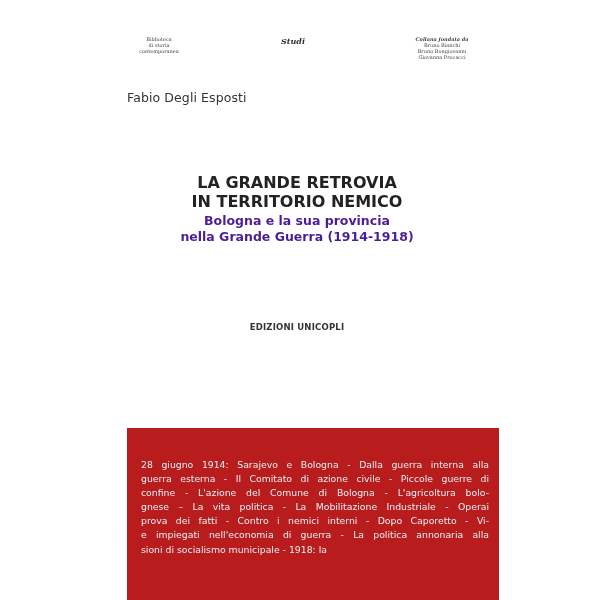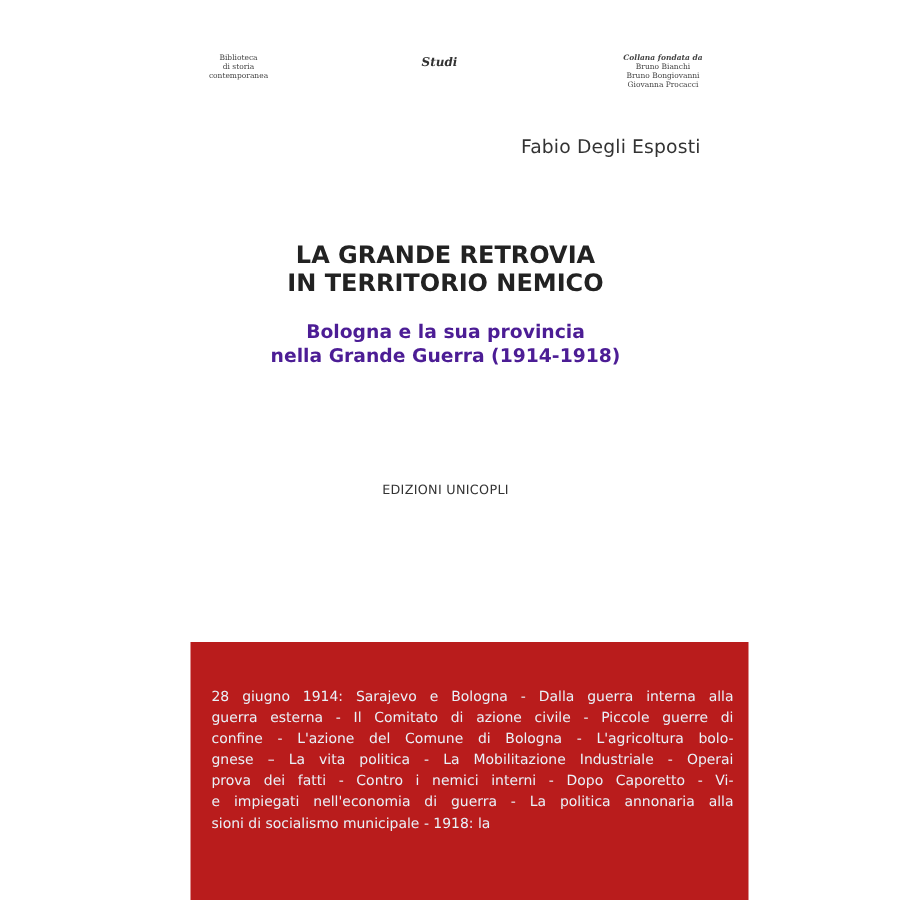--- a/index.html
+++ b/index.html
@@ -40,29 +40,29 @@
       color: #333;
     }
     .series-right { left: 280px; width: 70px; }
     .series-right .line-ital { font-style: italic; font-weight: bold; }
     .series-line { display: block; }
     .author {
       position: absolute;
       top: 90px;
       left: 0;
       width: 340px;
-      text-align: right;
+      text-align: left;
       font-family: "DejaVu Sans", sans-serif;
       font-size: 12.5px;
       color: #333;
       letter-spacing: 0.1px;
     }
     .title {
       position: absolute;
-      top: 160px;
+      top: 173px;
       left: 0;
       width: 340px;
       text-align: center;
       font-family: "DejaVu Sans", sans-serif;
       font-weight: bold;
       font-size: 16px;
       line-height: 19px;
       color: #222;
     }
     .subtitle {
@@ -81,20 +81,21 @@
     .publisher {
       position: absolute;
       top: 322px;
       left: 0;
       width: 340px;
       text-align: center;
       font-family: "DejaVu Sans", sans-serif;
       font-size: 8.5px;
       color: #333;
       letter-spacing: 0.2px;
+      font-weight: bold;
     }
     .blurb-panel {
       position: absolute;
       left: 0;
       top: 428px;
       width: 372px;
       height: 172px;
       background: #b91c1c;
     }
     .blurb-text {

